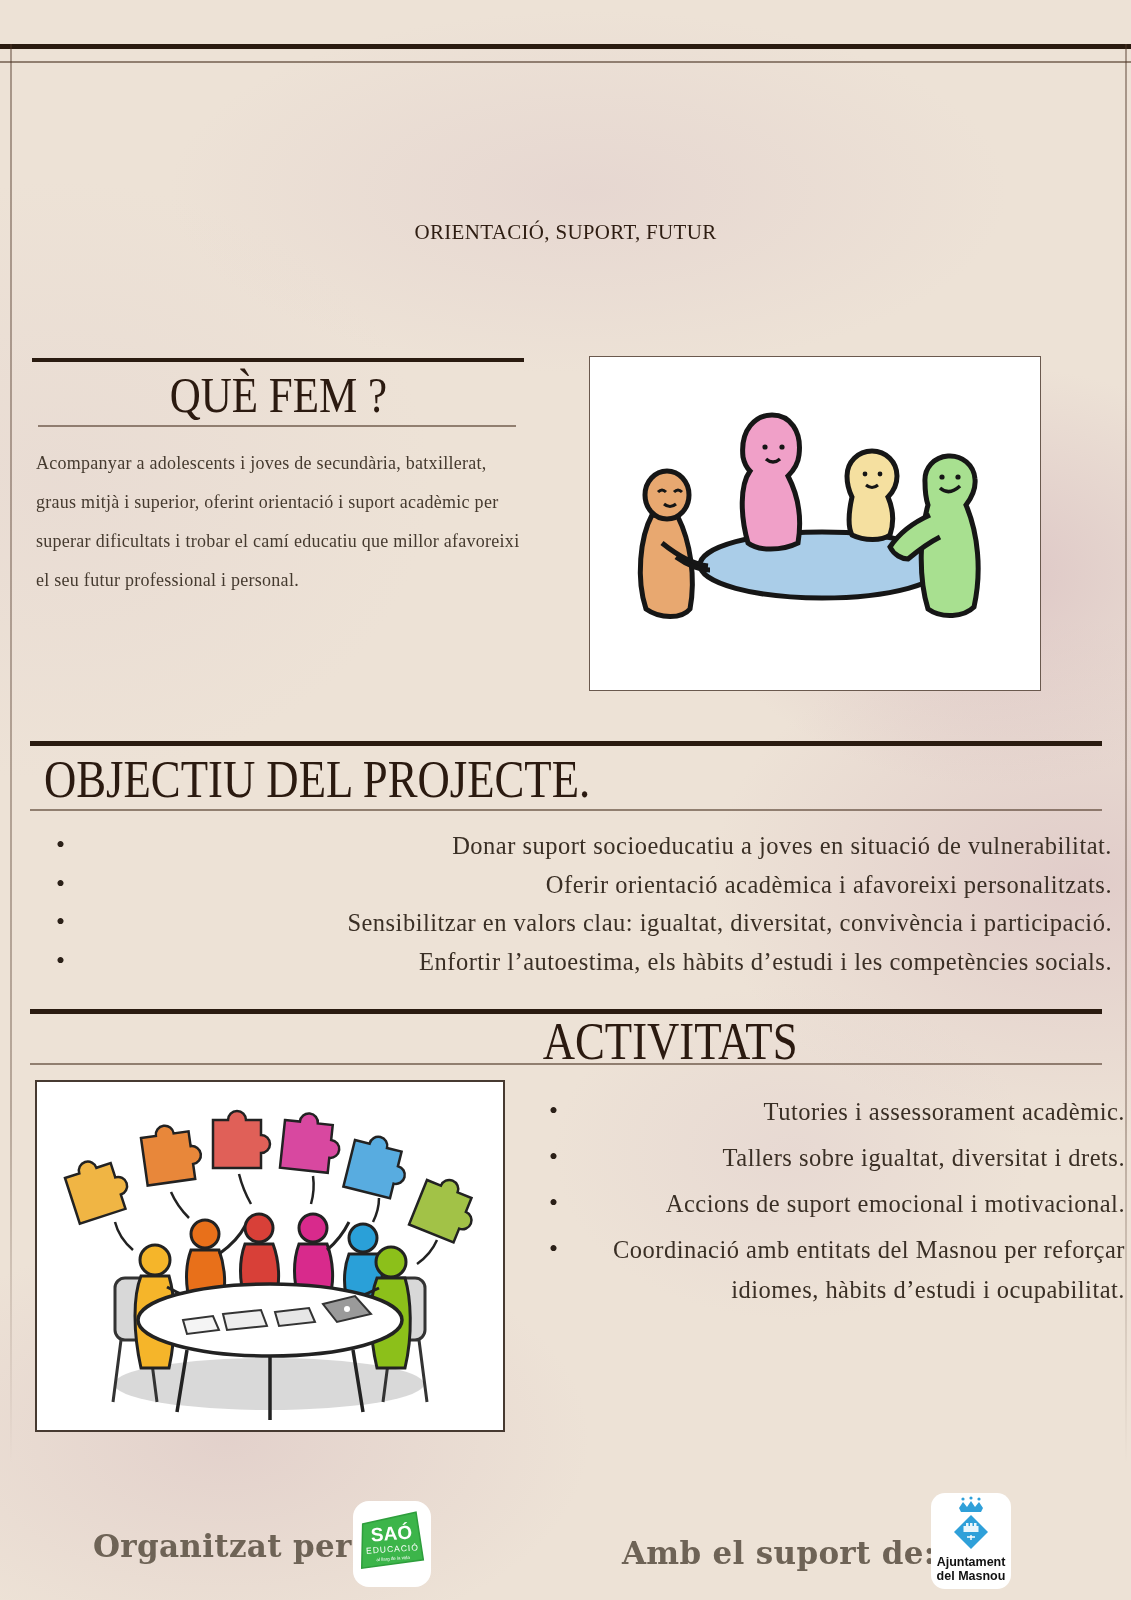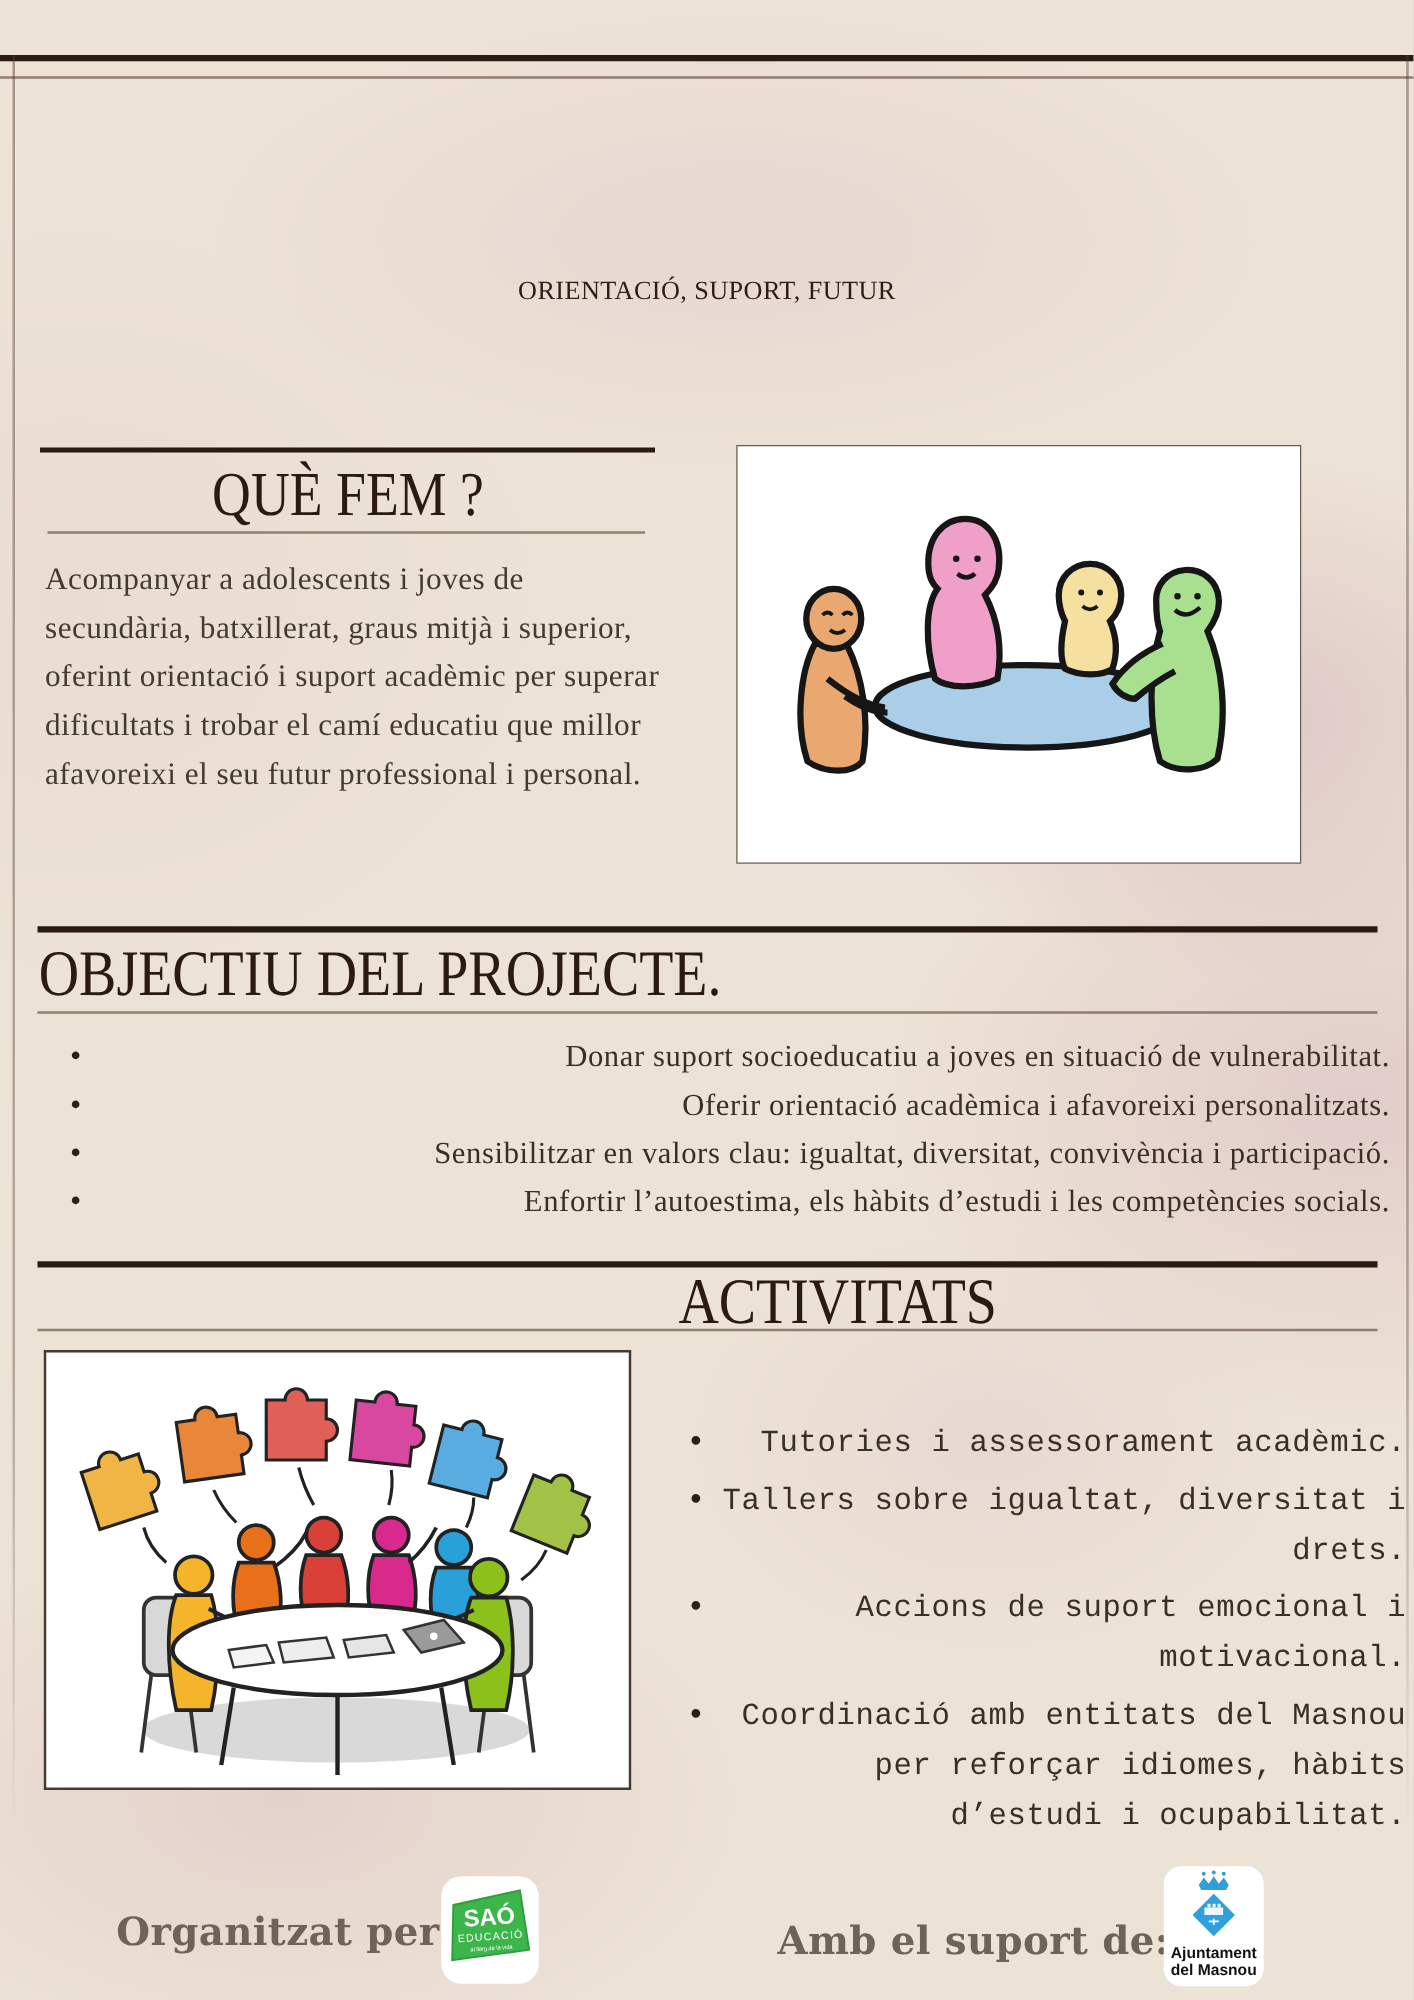--- a/index.html
+++ b/index.html
@@ -17,21 +17,21 @@
   }
   .abs{position:absolute;}
   .rule-thick{background:#2a1b10;height:5px;}
   .rule-thin{background:rgba(70,45,30,.55);height:2px;}
   .edge-line{width:2px;background:linear-gradient(to bottom, rgba(80,55,40,.45) 0%, rgba(80,55,40,.35) 75%, rgba(80,55,40,0) 100%);}
   .title{width:1131px;text-align:center;font-size:62px;letter-spacing:.165em;color:#2b1a10;}
   .subtitle{width:1131px;text-align:center;font-size:21px;letter-spacing:.015em;color:#2e1d12;}
   .h-sec{font-size:50px;color:#2b1a10;white-space:nowrap;}
   .squeeze{display:inline-block;transform:scaleX(.86);transform-origin:center;}
   .squeeze-l{display:inline-block;transform:scaleX(.86);transform-origin:left;}
-  .body-text{font-size:25px;line-height:39px;color:#453a2f;letter-spacing:.015em;}
+  .body-text{font-size:18px;line-height:39px;color:#453a2f;letter-spacing:.015em;}
   ul.blist{margin:0;padding:0;list-style:none;text-align:right;}
   ul.blist li{position:relative;padding-left:30px;color:#3a2f25;}
   ul.blist li::before{content:"\2022";position:absolute;left:4px;top:-1px;font-size:1.05em;color:#2b2018;}
   .obj-list li{font-size:24.5px;line-height:38.5px;letter-spacing:.02em;}
   .act-list li{font-size:24.5px;line-height:40px;letter-spacing:.02em;margin-bottom:6px;max-width:575px;}
   .imgbox{background:#fff;box-sizing:border-box;}
   .imgbox1{border:1px solid #6a594e;}
   .imgbox2{border:2px solid #473a31;}
   .footer-label{font-family:"DejaVu Serif", serif;font-weight:bold;font-size:31px;color:#6e6356;letter-spacing:.01em;}
   svg text{font-family:"Liberation Sans", sans-serif;}
@@ -88,21 +88,21 @@
         <path d="M338,148 C330,176 328,220 338,252 C352,262 374,260 384,250 C392,214 388,176 376,148 C382,140 386,132 385,122 C384,108 372,98 358,99 C344,100 334,111 335,125 C335,134 336,142 338,148 Z"></path>
         <path d="M340,158 C322,166 308,178 300,190 C304,198 312,202 318,202 C330,192 342,184 350,180" fill="#a8e090"></path>
         <circle cx="352" cy="120" r="2.6" fill="#161616" stroke="none"></circle>
         <circle cx="368" cy="120" r="2.6" fill="#161616" stroke="none"></circle>
         <path d="M350,131 q9,8 20,-2" fill="none" stroke-width="3.5"></path>
       </g>
     </svg>
   </div>
 
   <div class="abs rule-thick" style="left:30px;top:741px;width:1072px;"></div>
-  <div class="abs h-sec" style="left:31px;top:750px;font-size:52px;">
+  <div class="abs h-sec" style="left:44px;top:750px;font-size:52px;">
     <span class="squeeze-l">OBJECTIU DEL PROJECTE.</span>
   </div>
   <div class="abs rule-thin" style="left:30px;top:809px;width:1072px;height:1.5px;"></div>
   <ul class="abs blist obj-list" style="left:52px;top:827px;width:1060px;">
     <li>Donar suport socioeducatiu a joves en situació de vulnerabilitat.</li>
     <li>Oferir orientació acadèmica i afavoreixi personalitzats.</li>
     <li>Sensibilitzar en valors clau: igualtat, diversitat, convivència i participació.</li>
     <li>Enfortir l’autoestima, els hàbits d’estudi i les competències socials.</li>
   </ul>
 
@@ -190,21 +190,21 @@
         </g>
         <path d="M342,116 q0,12 -6,24" fill="none" stroke="#222"></path>
         <g fill="#a2c247" transform="translate(390,98) rotate(22)">
           <path d="M0,0 h15 a8,8 0 1 1 18,0 h15 v15 a8,8 0 1 1 0,18 v15 h-48 z"></path>
         </g>
         <path d="M400,158 q-6,14 -20,24" fill="none" stroke="#222"></path>
       </g>
     </svg>
   </div>
 
-  <ul class="abs blist act-list" style="left:545px;top:1136px;width:580px;font-family:Liberation Mono, monospace;">
+  <ul class="abs blist act-list" style="left:545px;top:1092px;width:580px;">
     <li>Tutories i assessorament acadèmic.</li>
     <li>Tallers sobre igualtat, diversitat i drets.</li>
     <li>Accions de suport emocional i motivacional.</li>
     <li>Coordinació amb entitats del Masnou per reforçar idiomes, hàbits d’estudi i ocupabilitat.</li>
   </ul>
 
   <div class="abs footer-label" style="left:93px;top:1528px;">Organitzat per:</div>
 
   <div class="abs" style="left:352px;top:1500px;">
     <svg width="80" height="88" viewBox="0 0 80 88">

